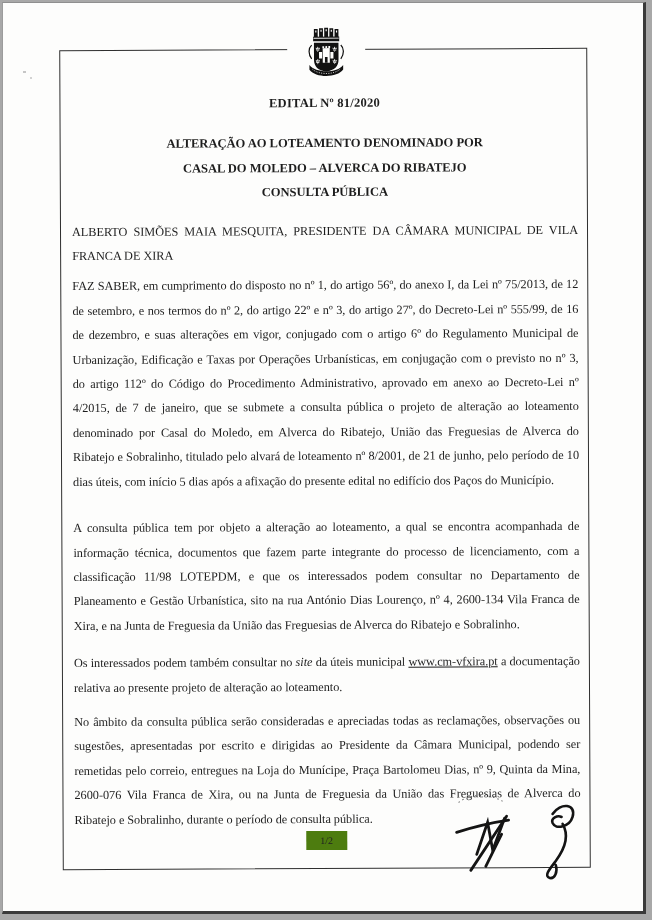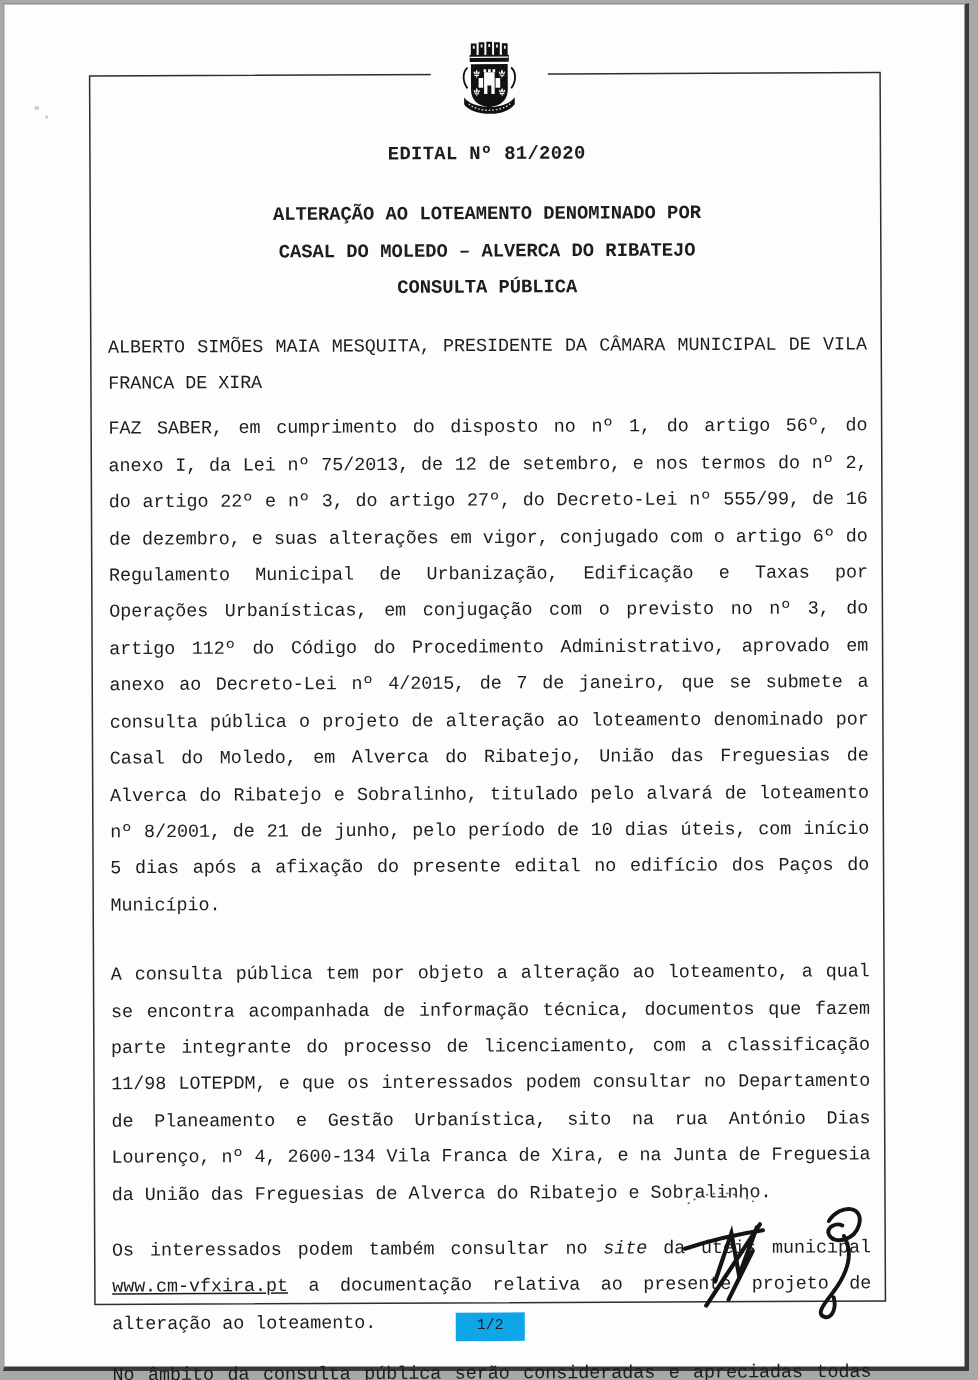--- a/index.html
+++ b/index.html
@@ -1,18 +1,18 @@
 <!DOCTYPE html>
 <html lang="pt"><head>
 <meta charset="utf-8">
 <style>
   html,body{margin:0;padding:0;background:#a8a8a8;}
   #shot{
     position:relative;width:652px;height:920px;overflow:hidden;
-    background:#a8a8a8;font-family:Liberation Mono, monospace;
+    background:#a8a8a8;font-family:Liberation Serif, serif;
   }
   .paper{
     position:absolute;left:2px;top:2px;width:640px;height:908px;
     background:#fdfdfc;
     border-top:1px solid #8f8f8f;border-left:1px solid #9c9c9c;
     border-right:3px solid #3a3a3a;border-bottom:3px solid #3a3a3a;
   }
   .inner{position:absolute;inset:0;transform:rotate(-0.25deg);}
   .frame{
     position:absolute;left:58px;top:46px;width:528px;height:820px;
@@ -33,22 +33,22 @@
   .subtitle-block{margin:16px 0 0;font-weight:bold;font-size:12.6px;text-align:center;}
   .issuer{margin:14px 0 0;text-align:justify;}
   .para{text-align:justify;}
   .p1{margin:6px 0 0;}
   .p2{margin:22px 0 0;}
   .p3{margin:13px 0 0;}
   .p4{margin:10px 0 0;}
   .site-word{font-style:italic;}
   .doc-link{text-decoration:underline;color:#1d1d1d;}
   .pagenum{
-    position:absolute;left:322px;top:872px;transform:translateX(-50%);
-    background:#0ea5e9;padding:0 14px;font-size:10px;line-height:19px;
+    position:absolute;left:322px;top:828px;transform:translateX(-50%);
+    background:#4d7c0f;padding:0 14px;font-size:10px;line-height:19px;
     color:#222;z-index:2;
   }
   .sigs{position:absolute;left:448px;top:784px;z-index:3;}
   .speck{position:absolute;background:#c6c6c6;}
   .speck.s1{left:20px;top:68px;width:3px;height:2px;}
   .speck.s2{left:27px;top:74px;width:2px;height:2px;background:#d2d2d2;}
 </style>
 </head>
 <body>
 

